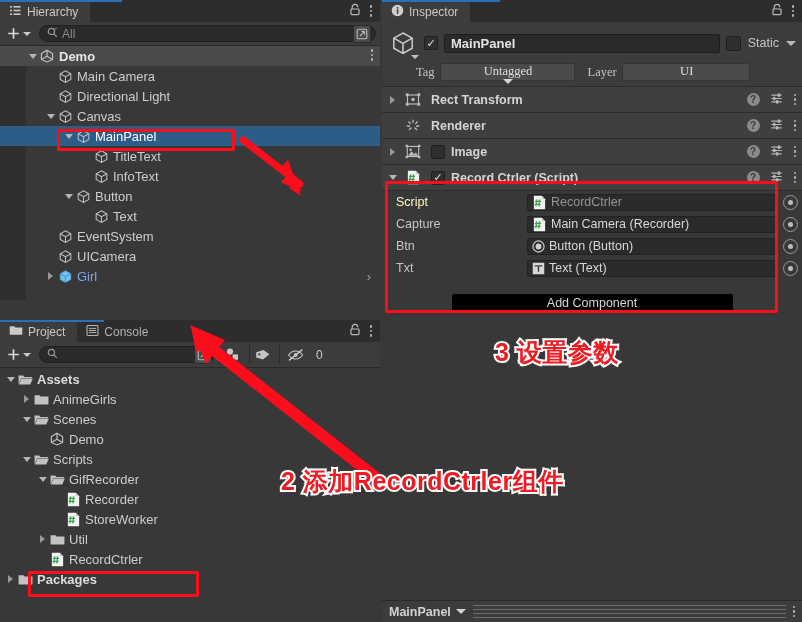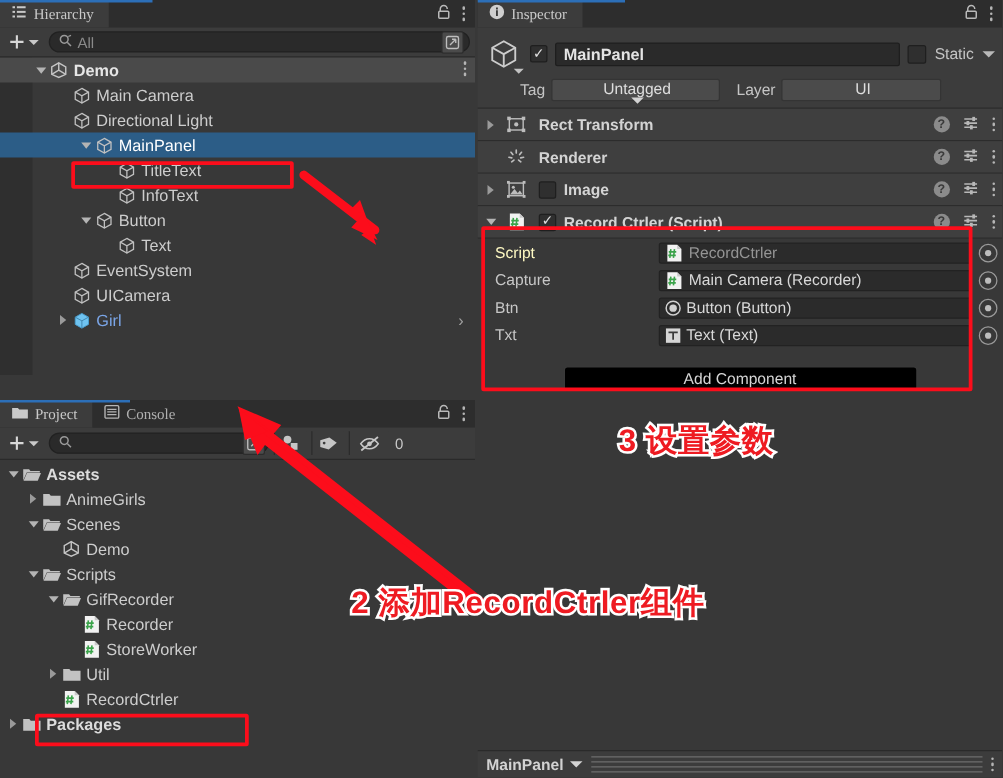--- a/index.html
+++ b/index.html
@@ -11,21 +11,20 @@
     color: #c4c4c4;
     overflow: hidden;
   }
   #root { position: relative; width: 802px; height: 622px; }
 
   
   .panel { position: absolute; background: #383838; overflow: hidden; }
   .tabbar {
     height: 22px; background: #2d2d2d; display: flex; align-items: stretch;
     position: relative;
-    font-family: Liberation Serif, serif;
   }
   .tab {
     display: flex; align-items: center; gap: 5px;
     padding: 0 12px 0 9px; height: 22px;
     background: #3c3c3c; color: #c9c9c9; font-size: 12px;
     border-top: 1px solid #4a4a4a;
   }
   .tab.active { background: #3c3c3c; }
   .tab.inactive { background: #2d2d2d; color: #b0b0b0; border-top: 1px solid transparent; }
   .tab-blueline { position: absolute; left: 0; top: 0; height: 2px; background: #2c6fb8; }
@@ -101,21 +100,21 @@
   }
   .chk.empty { background: #2f2f2f; }
   .namefield {
     flex: 1; height: 19px; background: #2a2a2a; border: 1px solid #1e1e1e;
     border-radius: 2px; color: #e4e4e4; font-size: 13px; font-weight: bold;
     display: flex; align-items: center; padding: 0 6px;
   }
   .statwrap { display: flex; align-items: center; gap: 7px; color: #c4c4c4; font-size: 12.5px; }
   .statbox { width: 15px; height: 15px; background: #2f2f2f; border: 1px solid #1f1f1f; border-radius: 2px; }
   .dd-arrow { width: 0; height: 0; border-left: 5px solid transparent; border-right: 5px solid transparent; border-top: 5px solid #b9b9b9; }
-  .insp-row2 { display: flex; align-items: center; gap: 5px; margin-top: 5px; padding-left: 28px; }
+  .insp-row2 { display: flex; align-items: center; gap: 5px; margin-top: 5px; padding-left: 28px; font-family: Liberation Serif, serif; }
   .fld-label { color: #c4c4c4; font-size: 12.5px; }
   .dropdown {
     height: 18px; background: #4b4b4b; border: 1px solid #343434; border-radius: 2px;
     display: flex; align-items: center; justify-content: flex-start;
     padding: 0 4px 0 6px; color: #dedede; font-size: 12.5px; flex-direction: column;
   }
   .comp-header {
     height: 26px; background: #3f3f3f; border-bottom: 1px solid #2c2c2c;
     display: flex; align-items: center; gap: 6px; padding: 0 6px 0 4px;
     position: relative;
@@ -266,20 +265,33 @@
             <span style="width:44px;flex:0 0 44px;"></span>
             <span class="arrow"></span>
             <span class="ic">
               <svg width="15" height="15" viewBox="0 0 26 26">
                 <path d="M13 3 L22.2 8.2 V18.2 L13 23.4 L3.8 18.2 V8.2 Z" fill="none" stroke="#c0c0c0" stroke-width="1.8"></path>
                 <path d="M3.8 8.2 L13 13.3 L22.2 8.2 M13 13.3 V23.4" fill="none" stroke="#c0c0c0" stroke-width="1.8"></path>
               </svg>
             </span>
             <span class="lbl">Directional Light</span>
           </div>
+          <div class="row">
+            <span style="width:44px;flex:0 0 44px;"></span>
+            <span class="arrow">
+              <span class="tri-d"></span>
+            </span>
+            <span class="ic">
+              <svg width="15" height="15" viewBox="0 0 26 26">
+                <path d="M13 3 L22.2 8.2 V18.2 L13 23.4 L3.8 18.2 V8.2 Z" fill="none" stroke="#c0c0c0" stroke-width="1.8"></path>
+                <path d="M3.8 8.2 L13 13.3 L22.2 8.2 M13 13.3 V23.4" fill="none" stroke="#c0c0c0" stroke-width="1.8"></path>
+              </svg>
+            </span>
+            <span class="lbl">Canvas</span>
+          </div>
           <div class="row selected">
             <span style="width:62px;flex:0 0 62px;"></span>
             <span class="arrow">
               <span class="tri-d"></span>
             </span>
             <span class="ic">
               <svg width="15" height="15" viewBox="0 0 26 26">
                 <path d="M13 3 L22.2 8.2 V18.2 L13 23.4 L3.8 18.2 V8.2 Z" fill="none" stroke="#c0c0c0" stroke-width="1.8"></path>
                 <path d="M3.8 8.2 L13 13.3 L22.2 8.2 M13 13.3 V23.4" fill="none" stroke="#c0c0c0" stroke-width="1.8"></path>
               </svg>

